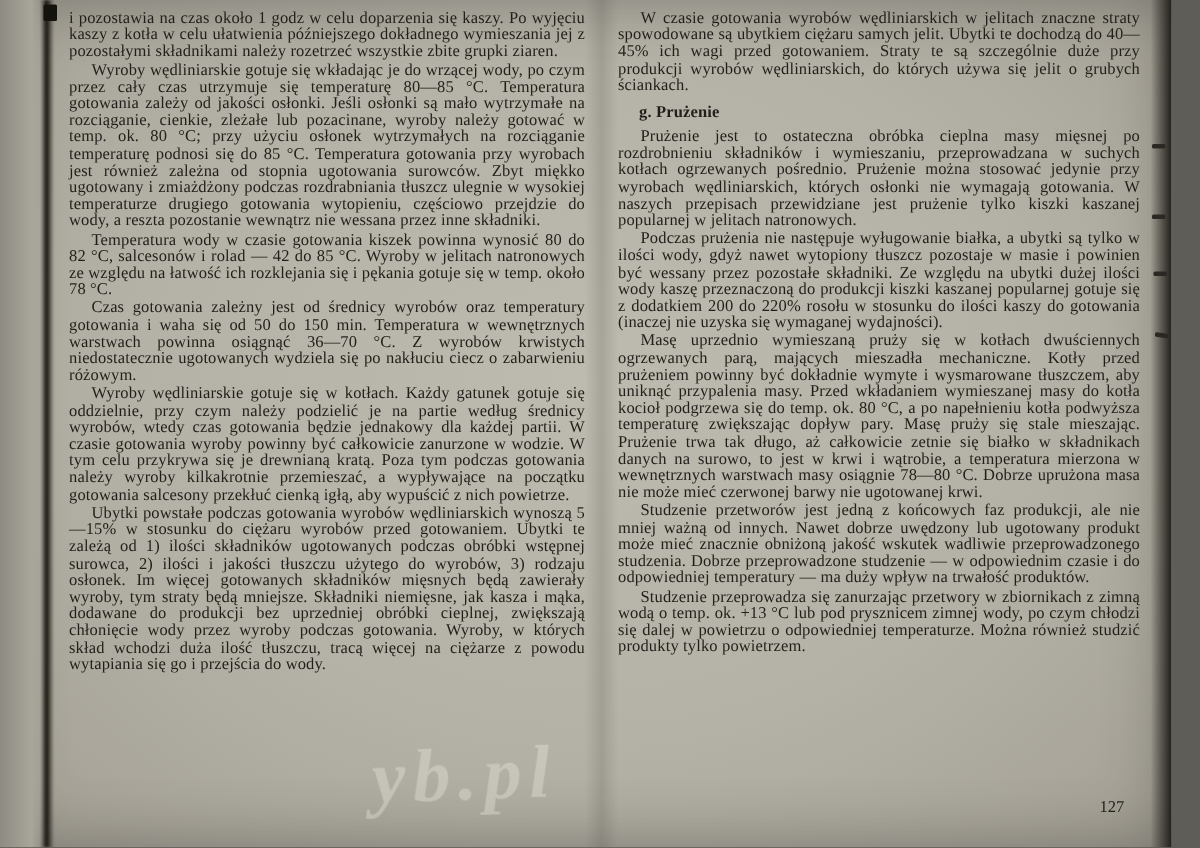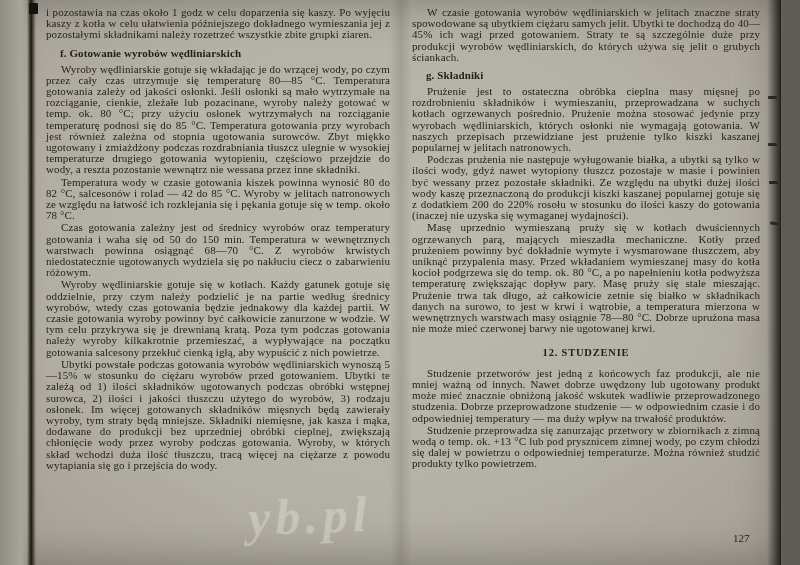--- a/index.html
+++ b/index.html
@@ -89,35 +89,33 @@
   <div class="edge-right"></div>
   <div class="gutter"></div>
   <div class="corner-mark"></div>
   <div class="margin-dash dash-1"></div>
   <div class="margin-dash dash-2"></div>
   <div class="margin-dash dash-3"></div>
   <div class="margin-dash dash-4"></div>
 
   <div class="page page-left">
     <p class="para noindent">i pozostawia na czas około 1 godz w celu doparzenia się kaszy. Po wyjęciu kaszy z kotła w celu ułatwienia późniejszego dokładnego wymieszania jej z pozostałymi składnikami należy rozetrzeć wszystkie zbite grupki ziaren.</p>
-    <h4 class="heading">f. Gotowanie wyrobów wędliniarskich</h4>
     <p class="para">Wyroby wędliniarskie gotuje się wkładając je do wrzącej wody, po czym przez cały czas utrzymuje się temperaturę 80—85 °C. Temperatura gotowania zależy od jakości osłonki. Jeśli osłonki są mało wytrzymałe na rozciąganie, cienkie, zleżałe lub pozacinane, wyroby należy gotować w temp. ok. 80 °C; przy użyciu osłonek wytrzymałych na rozciąganie temperaturę podnosi się do 85 °C. Temperatura gotowania przy wyrobach jest również zależna od stopnia ugotowania surowców. Zbyt miękko ugotowany i zmiażdżony podczas rozdrabniania tłuszcz ulegnie w wysokiej temperaturze drugiego gotowania wytopieniu, częściowo przejdzie do wody, a reszta pozostanie wewnątrz nie wessana przez inne składniki.</p>
     <p class="para">Temperatura wody w czasie gotowania kiszek powinna wynosić 80 do 82 °C, salcesonów i rolad — 42 do 85 °C. Wyroby w jelitach natronowych ze względu na łatwość ich rozklejania się i pękania gotuje się w temp. około 78 °C.</p>
-    <p class="para">Czas gotowania zależny jest od średnicy wyrobów oraz temperatury gotowania i waha się od 50 do 150 min. Temperatura w wewnętrznych warstwach powinna osiągnąć 68—70 °C. Z wyrobów krwistych niedostatecznie ugotowanych wydziela się po nakłuciu ciecz o zabarwieniu różowym.</p>
+    <p class="para">Czas gotowania zależny jest od średnicy wyrobów oraz temperatury gotowania i waha się od 50 do 150 min. Temperatura w wewnętrznych warstwach powinna osiągnąć 36—70 °C. Z wyrobów krwistych niedostatecznie ugotowanych wydziela się po nakłuciu ciecz o zabarwieniu różowym.</p>
     <p class="para">Wyroby wędliniarskie gotuje się w kotłach. Każdy gatunek gotuje się oddzielnie, przy czym należy podzielić je na partie według średnicy wyrobów, wtedy czas gotowania będzie jednakowy dla każdej partii. W czasie gotowania wyroby powinny być całkowicie zanurzone w wodzie. W tym celu przykrywa się je drewnianą kratą. Poza tym podczas gotowania należy wyroby kilkakrotnie przemieszać, a wypływające na początku gotowania salcesony przekłuć cienką igłą, aby wypuścić z nich powietrze.</p>
     <p class="para">Ubytki powstałe podczas gotowania wyrobów wędliniarskich wynoszą 5—15% w stosunku do ciężaru wyrobów przed gotowaniem. Ubytki te zależą od 1) ilości składników ugotowanych podczas obróbki wstępnej surowca, 2) ilości i jakości tłuszczu użytego do wyrobów, 3) rodzaju osłonek. Im więcej gotowanych składników mięsnych będą zawierały wyroby, tym straty będą mniejsze. Składniki niemięsne, jak kasza i mąka, dodawane do produkcji bez uprzedniej obróbki cieplnej, zwiększają chłonięcie wody przez wyroby podczas gotowania. Wyroby, w których skład wchodzi duża ilość tłuszczu, tracą więcej na ciężarze z powodu wytapiania się go i przejścia do wody.</p>
   </div>
 
   <div class="page page-right">
     <p class="para">W czasie gotowania wyrobów wędliniarskich w jelitach znaczne straty spowodowane są ubytkiem ciężaru samych jelit. Ubytki te dochodzą do 40—45% ich wagi przed gotowaniem. Straty te są szczególnie duże przy produkcji wyrobów wędliniarskich, do których używa się jelit o grubych ściankach.</p>
-    <h4 class="heading">g. Składniki</h4>
+    <h4 class="heading">g. Prużenie</h4>
     <p class="para">Prużenie jest to ostateczna obróbka cieplna masy mięsnej po rozdrobnieniu składników i wymieszaniu, przeprowadzana w suchych kotłach ogrzewanych pośrednio. Prużenie można stosować jedynie przy wyrobach wędliniarskich, których osłonki nie wymagają gotowania. W naszych przepisach przewidziane jest prużenie tylko kiszki kaszanej popularnej w jelitach natronowych.</p>
     <p class="para">Podczas prużenia nie następuje wyługowanie białka, a ubytki są tylko w ilości wody, gdyż nawet wytopiony tłuszcz pozostaje w masie i powinien być wessany przez pozostałe składniki. Ze względu na ubytki dużej ilości wody kaszę przeznaczoną do produkcji kiszki kaszanej popularnej gotuje się z dodatkiem 200 do 220% rosołu w stosunku do ilości kaszy do gotowania (inaczej nie uzyska się wymaganej wydajności).</p>
     <p class="para">Masę uprzednio wymieszaną pruży się w kotłach dwuściennych ogrzewanych parą, mających mieszadła mechaniczne. Kotły przed prużeniem powinny być dokładnie wymyte i wysmarowane tłuszczem, aby uniknąć przypalenia masy. Przed wkładaniem wymieszanej masy do kotła kocioł podgrzewa się do temp. ok. 80 °C, a po napełnieniu kotła podwyższa temperaturę zwiększając dopływ pary. Masę pruży się stale mieszając. Prużenie trwa tak długo, aż całkowicie zetnie się białko w składnikach danych na surowo, to jest w krwi i wątrobie, a temperatura mierzona w wewnętrznych warstwach masy osiągnie 78—80 °C. Dobrze uprużona masa nie może mieć czerwonej barwy nie ugotowanej krwi.</p>
-    <h3 class="chapter-heading">12. STUDZENIE</h3>
     <p class="para">Studzenie przetworów jest jedną z końcowych faz produkcji, ale nie mniej ważną od innych. Nawet dobrze uwędzony lub ugotowany produkt może mieć znacznie obniżoną jakość wskutek wadliwie przeprowadzonego studzenia. Dobrze przeprowadzone studzenie — w odpowiednim czasie i do odpowiedniej temperatury — ma duży wpływ na trwałość produktów.</p>
     <p class="para">Studzenie przeprowadza się zanurzając przetwory w zbiornikach z zimną wodą o temp. ok. +13 °C lub pod prysznicem zimnej wody, po czym chłodzi się dalej w powietrzu o odpowiedniej temperaturze. Można również studzić produkty tylko powietrzem.</p>
   </div>
 
   <div class="pagenum pagenum-left">126</div>
   <div class="pagenum pagenum-right">127</div>
 
   <div class="watermark">yb.pl</div>
 </div>
 

